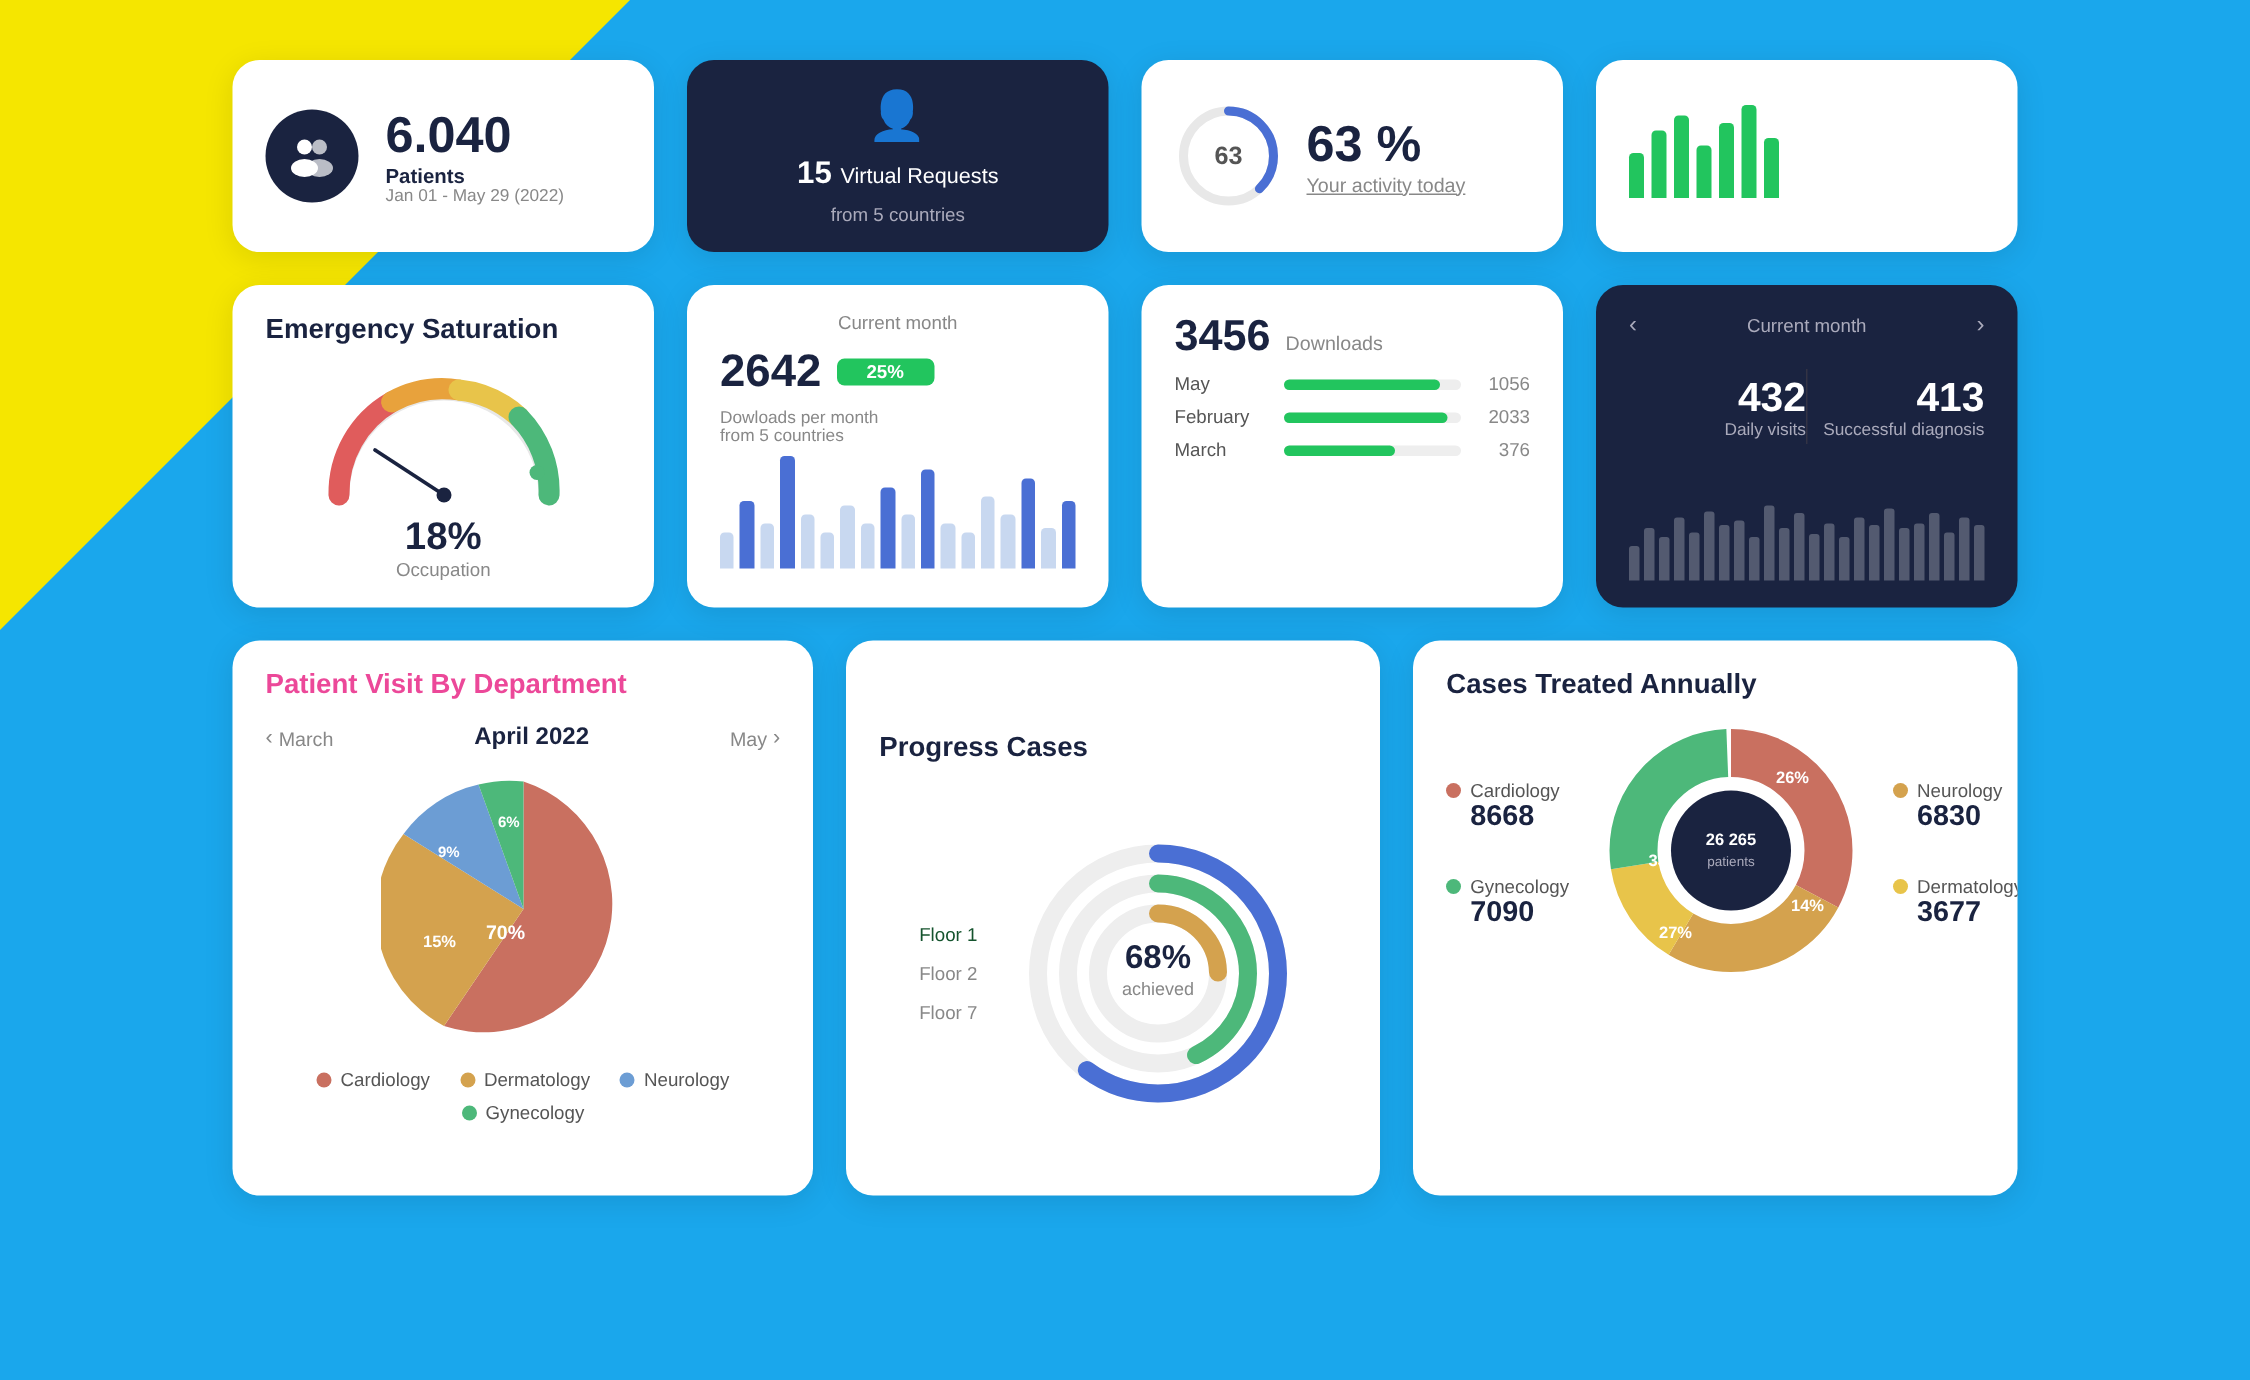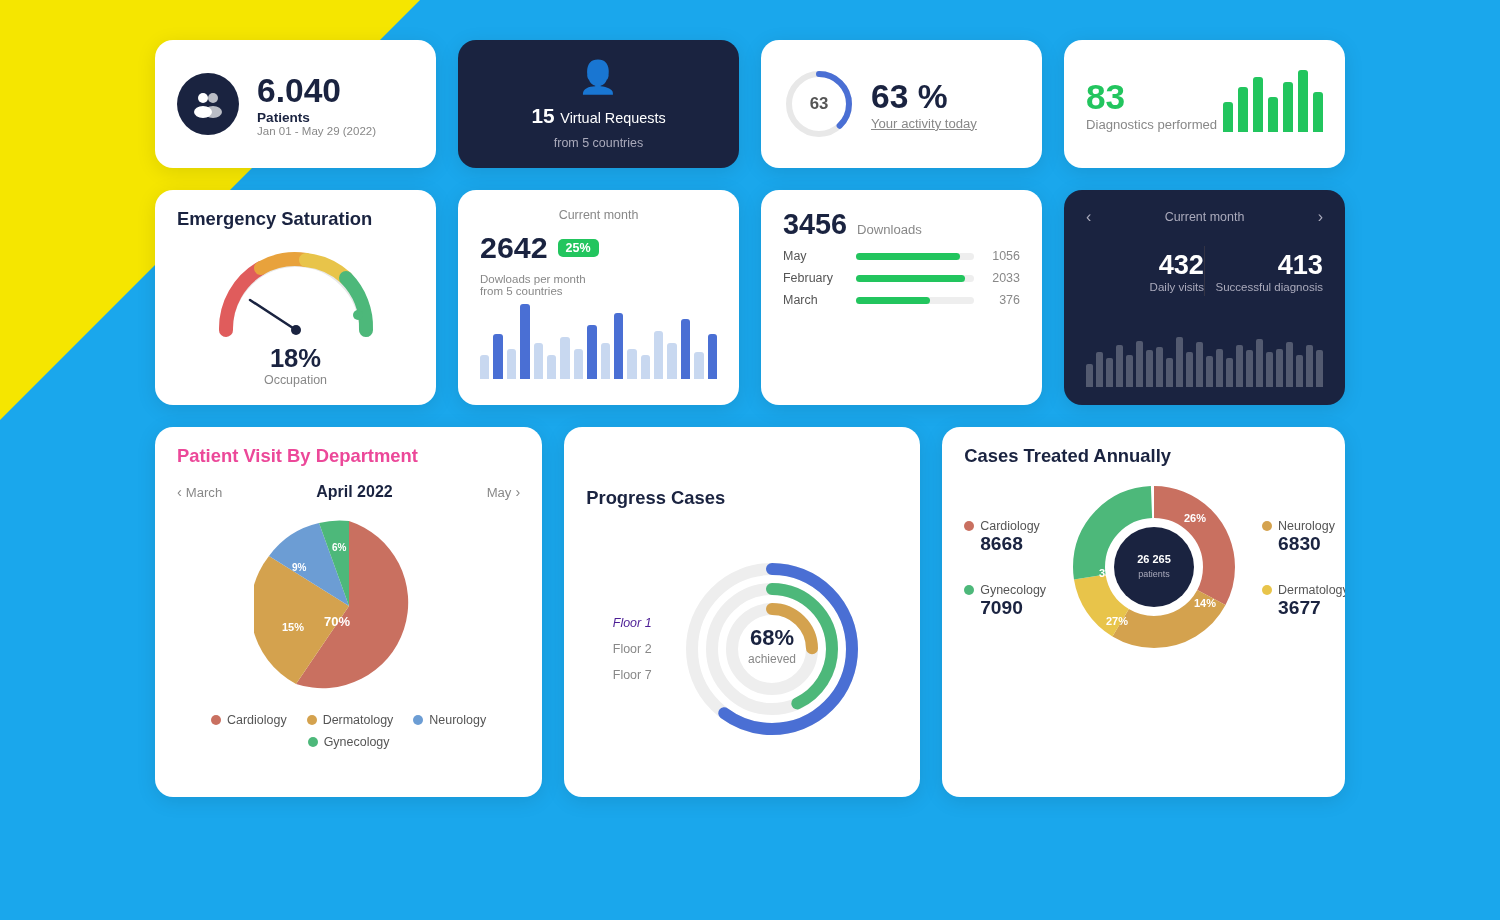--- a/index.html
+++ b/index.html
@@ -142,21 +142,21 @@
     }
     .gauge-pct { font-size: 1.6rem; font-weight: 700; color: #1a2340; margin-top: 4px; }
     .gauge-label { font-size: 0.78rem; color: #888; }
 
     .card-downloads-monthly {
       min-height: 200px;
     }
     .dl-title { font-size: 0.78rem; color: #888; text-align: center; margin-bottom: 4px; }
     .dl-main { display: flex; align-items: center; gap: 10px; margin: 8px 0; }
     .dl-num { font-size: 1.9rem; font-weight: 700; color: #1a2340; }
-    .dl-badge { background: #22c55e; color: #fff; font-size: 0.78rem; font-weight: 700; border-radius: 5px; padding: 2px 8px; }
+    .dl-badge { background: #22c55e; color: #fff; font-size: 0.78rem; font-weight: 700; border-radius: 5px; padding: 2px 20px; }
     .dl-sub { font-size: 0.72rem; color: #888; }
     .dl-bars {
       display: flex;
       align-items: flex-end;
       gap: 4px;
       height: 70px;
       margin-top: 12px;
     }
     .dl-bar {
       width: 10px;
@@ -279,24 +279,20 @@
         </svg>
         <div class="activity-circle-num">63</div>
       </div>
       <div class="activity-info">
         <div class="activity-pct">63 %</div>
         <div class="activity-label">Your activity today</div>
       </div>
     </div>
 
     <div class="card card-diag">
-      <div class="diag-left">
-        <div class="diag-num">83</div>
-        <div class="diag-label">Diagnostics performed</div>
-      </div>
       <div class="diag-bars" id="diag-bars">
       <div class="diag-bar" style="height: 30px;"></div>
           <div class="diag-bar" style="height: 45px;"></div>
           <div class="diag-bar" style="height: 55px;"></div>
           <div class="diag-bar" style="height: 35px;"></div>
           <div class="diag-bar" style="height: 50px;"></div>
           <div class="diag-bar" style="height: 62px;"></div>
           <div class="diag-bar" style="height: 40px;"></div>
         </div>
     </div>
@@ -487,21 +483,21 @@
           <span>Gynecology</span>
         </div>
       </div>
     </div>
 
     <div class="card card-progress">
       <div class="progress-title">Progress Cases</div>
       <div class="progress-chart-wrap">
         <div style="display:flex;align-items:center;gap:20px;">
           <div style="display:flex;flex-direction:column;gap:12px;align-items:flex-end;">
-            <span style="font-size:0.78rem;color:#4c1d95;font-style:italic;">Floor 1</span>
+            <span style="font-size:0.78rem;color:#14532d;">Floor 1</span>
             <span style="font-size:0.78rem;color:#888;">Floor 2</span>
             <span style="font-size:0.78rem;color:#888;">Floor 7</span>
           </div>
           <div style="position:relative;width:200px;height:200px;">
             <svg width="200" height="200" viewBox="0 0 200 200">
 
               <circle cx="100" cy="100" r="80" fill="none" stroke="#eee" stroke-width="12"></circle>
               <circle cx="100" cy="100" r="60" fill="none" stroke="#eee" stroke-width="12"></circle>
               <circle cx="100" cy="100" r="40" fill="none" stroke="#eee" stroke-width="12"></circle>
 

